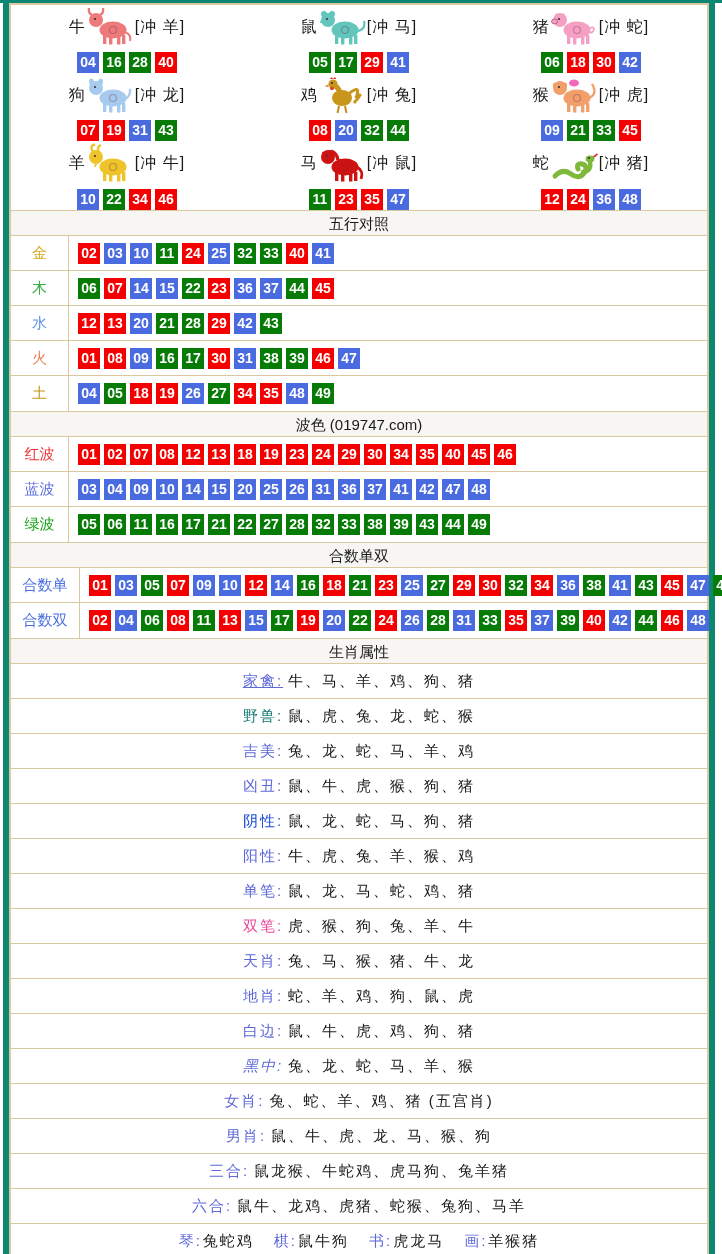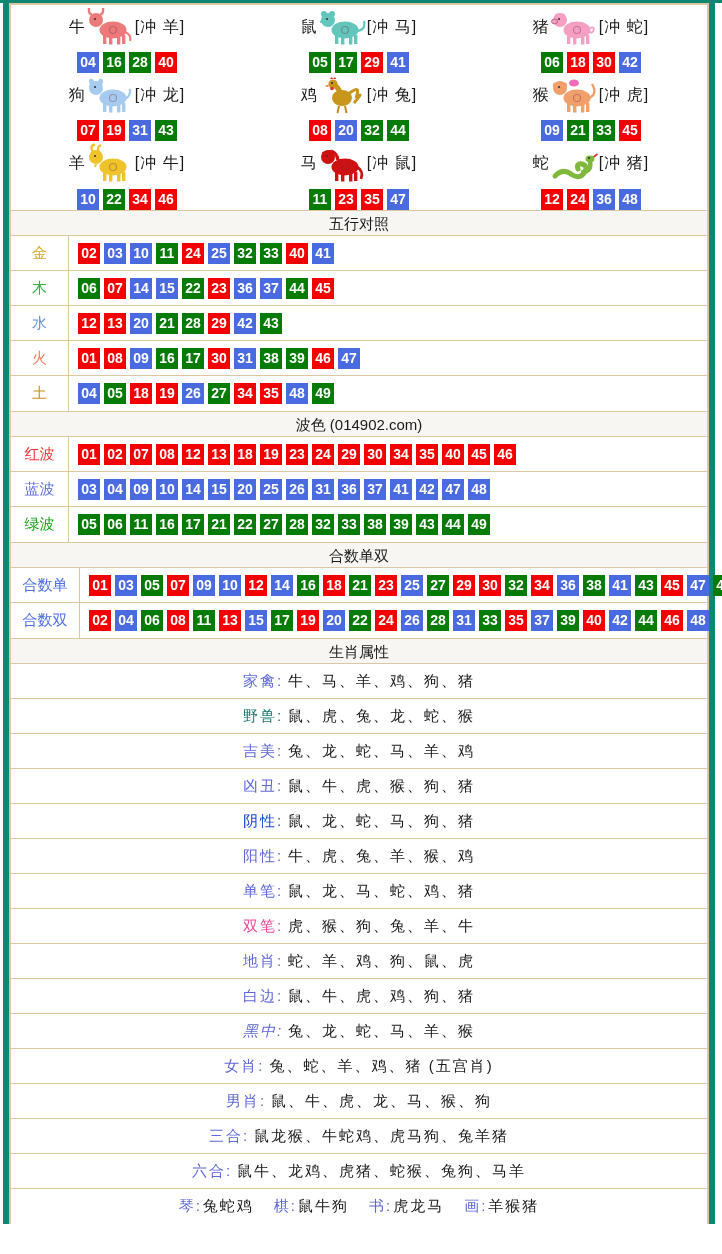--- a/index.html
+++ b/index.html
@@ -322,21 +322,21 @@
             <span class="num" style="background: rgb(6, 123, 6);">27</span>
             <span class="num" style="background: rgb(244, 0, 0);">34</span>
             <span class="num" style="background: rgb(244, 0, 0);">35</span>
             <span class="num" style="background: rgb(74, 107, 224);">48</span>
             <span class="num" style="background: rgb(6, 123, 6);">49</span>
           </div>
         </div>
       </div>
 
     <div class="sec-header">
-      <span>波色 (014902.com)</span>
+      <span>波色 (019747.com)</span>
     </div>
     <div class="rows-box" id="waveRows">
         <div class="lrow">
           <div class="rlabel" style="color: rgb(238, 51, 51);">红波</div>
           <div class="rnums">
             <span class="num" style="background: rgb(244, 0, 0);">01</span>
             <span class="num" style="background: rgb(244, 0, 0);">02</span>
             <span class="num" style="background: rgb(244, 0, 0);">07</span>
             <span class="num" style="background: rgb(244, 0, 0);">08</span>
             <span class="num" style="background: rgb(244, 0, 0);">12</span>
@@ -461,21 +461,21 @@
             <span class="num" style="background: rgb(74, 107, 224);">48</span>
           </div>
         </div>
       </div>
 
     <div class="sec-header">
       <span>生肖属性</span>
     </div>
     <div id="attrRows">
         <div class="arow">
-          <span class="alabel" style="color: rgb(94, 104, 216);">家禽:</span>
+          <span class="alabel" style="color: rgb(94, 104, 216); text-decoration: underline;">家禽:</span>
           <span class="atext">牛、马、羊、鸡、狗、猪</span>
         </div>
         <div class="arow">
           <span class="alabel" style="color: #0f766e;">野兽:</span>
           <span class="atext">鼠、虎、兔、龙、蛇、猴</span>
         </div>
         <div class="arow">
           <span class="alabel" style="color: rgb(94, 104, 216);">吉美:</span>
           <span class="atext">兔、龙、蛇、马、羊、鸡</span>
         </div>
@@ -491,20 +491,24 @@
           <span class="alabel" style="color: rgb(94, 104, 216);">阳性:</span>
           <span class="atext">牛、虎、兔、羊、猴、鸡</span>
         </div>
         <div class="arow">
           <span class="alabel" style="color: rgb(94, 104, 216);">单笔:</span>
           <span class="atext">鼠、龙、马、蛇、鸡、猪</span>
         </div>
         <div class="arow">
           <span class="alabel" style="color: #ec4899;">双笔:</span>
           <span class="atext">虎、猴、狗、兔、羊、牛</span>
+        </div>
+        <div class="arow">
+          <span class="alabel" style="color: rgb(94, 104, 216);">天肖:</span>
+          <span class="atext">兔、马、猴、猪、牛、龙</span>
         </div>
         <div class="arow">
           <span class="alabel" style="color: rgb(94, 104, 216); text-align: right;">地肖:</span>
           <span class="atext">蛇、羊、鸡、狗、鼠、虎</span>
         </div>
         <div class="arow">
           <span class="alabel" style="color: rgb(94, 104, 216);">白边:</span>
           <span class="atext">鼠、牛、虎、鸡、狗、猪</span>
         </div>
         <div class="arow">

